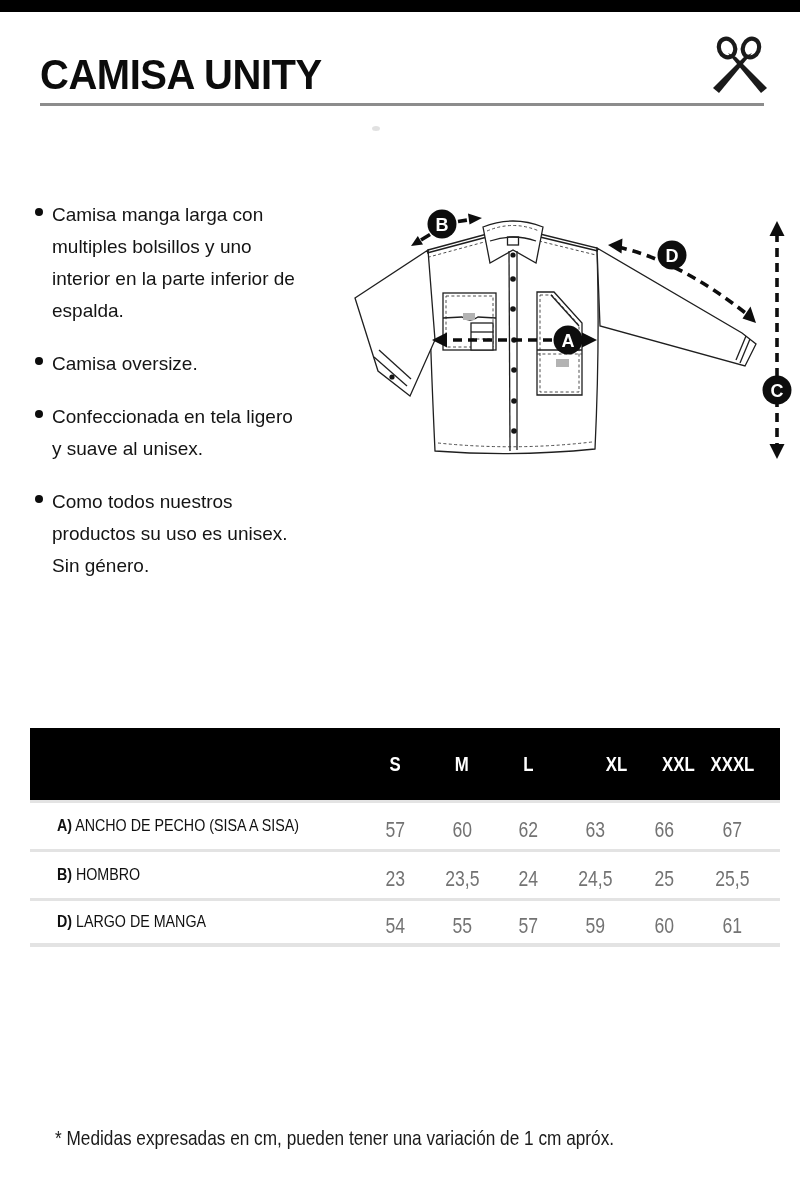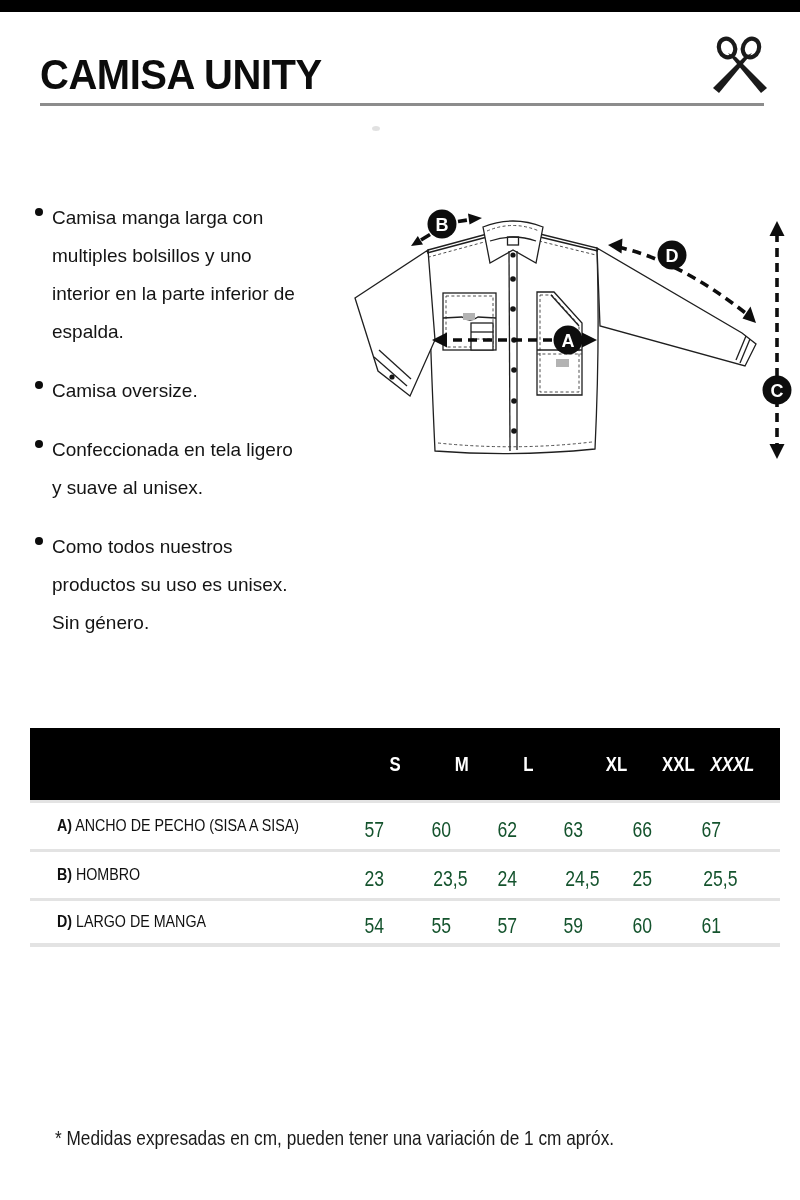--- a/index.html
+++ b/index.html
@@ -20,42 +20,42 @@
   
   .page-title{position:absolute;left:40px;top:50px;font-size:43px;font-weight:700;
     letter-spacing:-.5px;white-space:nowrap;transform:scaleX(.93);transform-origin:left center;color:#0c0c0c;}
   .scissors{position:absolute;left:700px;top:33px;width:80px;height:64px;}
   .title-divider{position:absolute;left:40px;top:103px;width:724px;height:3px;background:var(--line-divider);}
   .artifact{position:absolute;left:372px;top:126px;width:8px;height:5px;border-radius:50%;
     background:#c9c9c9;opacity:.55;}
 
   
   .bullets{position:absolute;left:52px;top:199px;width:300px;}
-  .bullet-item{position:relative;margin-bottom:21px;font-size:19px;line-height:38px;color:#141414;}
+  .bullet-item{position:relative;margin-bottom:21px;font-size:19px;line-height:32px;color:#141414;}
   .bullet-item .dot{position:absolute;left:-17px;top:9px;width:8px;height:8px;border-radius:50%;background:#0c0c0c;}
   .bullet-text{white-space:pre-line;}
 
   
   .diagram{position:absolute;left:350px;top:193px;width:450px;height:300px;}
 
   
   .size-table{position:absolute;left:30px;top:728px;width:750px;}
   .thead{display:flex;height:72px;background:var(--header-bg);color:var(--header-fg);align-items:center;}
   .col-label{width:332px;flex:none;}
   .col{width:67px;flex:none;text-align:center;}
   .col:nth-child(5),.col:nth-child(6){width:69px;text-align:right;}
-  .col:nth-child(7){width:66px;font-style:italic;}
+  .col:nth-child(7){width:66px;}
   .col:nth-child(3),.col:nth-child(4){width:66px;}
   .size-head{display:inline-block;font-weight:700;font-size:21px;transform:scaleX(.8);transform-origin:center;}
   .trow{display:flex;height:49px;align-items:center;background:#ffffff;border-top:3px solid var(--row-line);}
   .trow:last-child{border-bottom:4px solid var(--row-line);}
   .row-label{width:332px;flex:none;padding-left:32px;font-size:17px;white-space:nowrap;
     transform:scaleX(.84);transform-origin:left center;color:#101010;}
   .row-key{font-weight:700;}
-  .cell{width:67px;flex:none;text-align:left;font-size:22px;color:#14532d;margin-top:7px;}
+  .cell{width:67px;flex:none;text-align:center;font-size:22px;color:#737373;margin-top:7px;}
   .cell:nth-child(5),.cell:nth-child(6){width:69px;}
   .cell:nth-child(7){width:66px;}
   .cell:nth-child(3),.cell:nth-child(4){width:66px;}
   .cell span{display:inline-block;transform:scaleX(.8);transform-origin:center;}
 
   
   .footnote{position:absolute;left:55px;top:1126px;font-size:21px;color:#1a1a1a;white-space:nowrap;
     transform:scaleX(.82);transform-origin:left center;}
 
   svg{display:block;}

